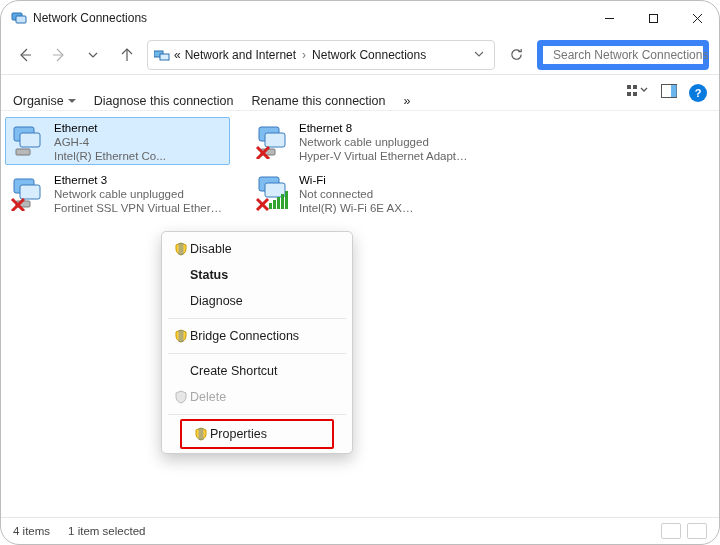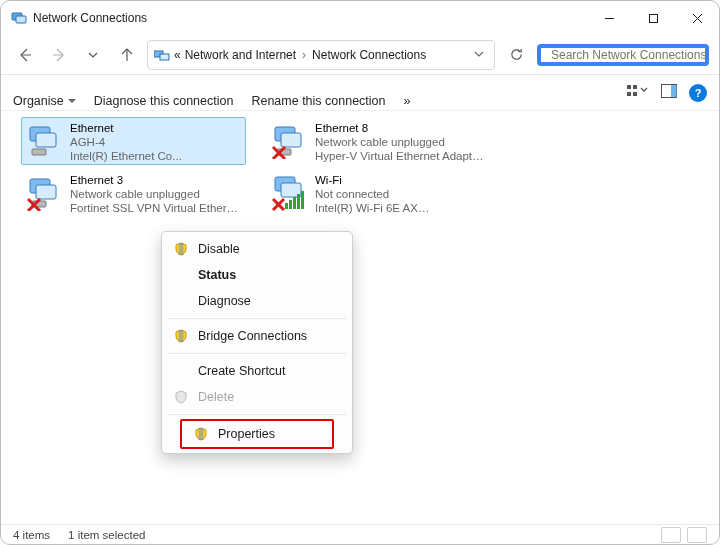--- a/index.html
+++ b/index.html
@@ -1,59 +1,59 @@
 <!DOCTYPE html>
 <html><head>
 <meta charset="utf-8">
 <style>
   * { box-sizing: border-box; }
   html, body { margin:0; padding:0; font-family: "Segoe UI", Arial, sans-serif; font-size:12px; color:#1b1b1b; }
-  .window { width:720px; height:545px; border:1px solid #bdbdbd; border-radius:10px; overflow:hidden; background:#fff; position:relative; display:flex; flex-direction:column; }
+  .window { width:720px; height:545px; border:1px solid #bdbdbd; border-radius:19px; overflow:hidden; background:#fff; position:relative; display:flex; flex-direction:column; }
   
   .titlebar { height:34px; display:flex; align-items:center; padding:0 0 0 10px; }
   .titlebar .title { font-size:12px; flex:0 0 auto; display:flex; align-items:center; gap:6px;}
   .titlebar .spacer { flex:1; }
   .winbtn { width:44px; height:30px; display:flex; align-items:center; justify-content:center; }
   .winbtn svg { stroke:#1b1b1b; }
   .app-icon { width:16px; height:16px; }
   
   .navrow { height:40px; display:flex; align-items:center; gap:6px; padding:0 10px; border-bottom:1px solid #e6e6e6;}
   .navarrow { width:28px; height:28px; display:flex; align-items:center; justify-content:center; color:#5a5a5a; }
   .navarrow.disabled { color:#b0b0b0; }
   .crumbs { flex:1; height:30px; border:1px solid #d6d6d6; border-radius:4px; display:flex; align-items:center; padding:0 6px; gap:4px; font-size:12px;}
   .crumbs span.sep::after { content:"›"; color:#7a7a7a; margin:0 2px;}
   .crumbs .chev { margin-left:auto; padding-right:4px; color:#6a6a6a;}
   .refresh { width:30px; height:30px; display:flex; align-items:center; justify-content:center; color:#5a5a5a;}
-  .search { width:172px; height:22px; border:4px solid #3b82f6; border-radius:4px; display:flex; align-items:center; padding:0 8px; color:#8a8a8a;}
+  .search { width:172px; height:30px; border:6px solid #3b82f6; border-radius:4px; display:flex; align-items:center; padding:0 8px; color:#8a8a8a;}
   .search input { border:none; outline:none; flex:1; font-size:12px; color:#8a8a8a; background:transparent;}
   
   .toolbar { height:36px; display:flex; align-items:center; gap:18px; padding:0 12px; border-bottom:1px solid #eee; font-size:12.5px; color:#262626;}
   .tbtn { display:flex; align-items:center; gap:4px;margin-top:16px; }
   .toolbar .right { margin-left:auto; display:flex; align-items:center; gap:12px;}
   .help { width:18px; height:18px; border-radius:50%; background:#0a7bde; color:#fff; display:flex; align-items:center; justify-content:center; font-size:11px; font-weight:bold;}
   
-  .content { flex:1; position:relative; padding:6px 20px; }
+  .content { flex:1; position:relative; padding:6px 4px; }
   .items { display:flex; flex-wrap:wrap; gap:4px 20px; align-content:flex-start;}
   .item { width:225px; height:48px; display:flex; align-items:flex-start; padding:3px 4px; gap:6px; border:1px solid transparent; border-radius:2px;}
   .item.selected { background:#d6ecff; border-color:#7abdf4; }
   .item .thumb { width:38px; height:38px; flex:0 0 38px; position:relative;}
   .item .txt { overflow:hidden; font-size:11.5px; line-height:14px;}
   .item .txt .n { color:#000; white-space:nowrap; overflow:hidden; text-overflow:ellipsis;}
   .item .txt .s { color:#666; white-space:nowrap; overflow:hidden; text-overflow:ellipsis;}
   .item .txt .d { color:#666; white-space:nowrap; overflow:hidden; text-overflow:ellipsis;}
   
   .ctxmenu { position:absolute; left:160px; top:120px; width:192px; background:#fdfdfd; border:1px solid #cfcfcf; border-radius:5px; box-shadow:0 6px 16px rgba(0,0,0,0.22); padding:4px 0; font-size:12.5px;}
-  .ctxmenu .mi { height:26px; display:flex; align-items:center; padding:0 10px 0 10px; gap:8px; }
+  .ctxmenu .mi { height:26px; display:flex; align-items:center; padding:0 10px 0 10px; gap:0; }
   .ctxmenu .mi .ic { width:18px; display:flex; justify-content:center;}
   .ctxmenu .mi.disabled { color:#a7a7a7; }
   .ctxmenu .mi.bold { font-weight:600; }
   .ctxmenu .sep { height:1px; background:#e6e6e6; margin:4px 6px; }
   .ctxmenu .mi.highlight { border:2.5px solid #e30000; border-radius:2px; margin:0 18px; height:30px;}
   
-  .statusbar { height:20px; border-top:1px solid #e7e7e7; display:flex; align-items:center; padding:0 12px; font-size:11.5px; color:#444; gap:18px;margin-top:36px;}
+  .statusbar { height:27px; border-top:1px solid #e7e7e7; display:flex; align-items:center; padding:0 12px; font-size:11.5px; color:#444; gap:18px;margin-top:36px;}
   .statusbar .r { margin-left:auto; display:flex; gap:6px;}
   .vbtn { width:20px; height:16px; border:1px solid #cfcfcf; border-radius:2px;}
 </style>
 </head>
 <body>
 
 <div class="window">
 
   <div class="titlebar">
     <div class="title">

